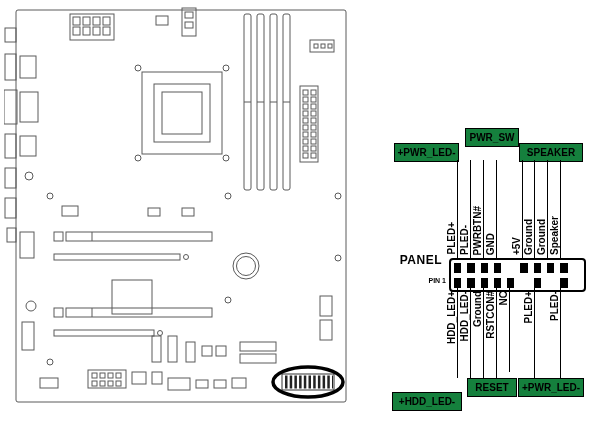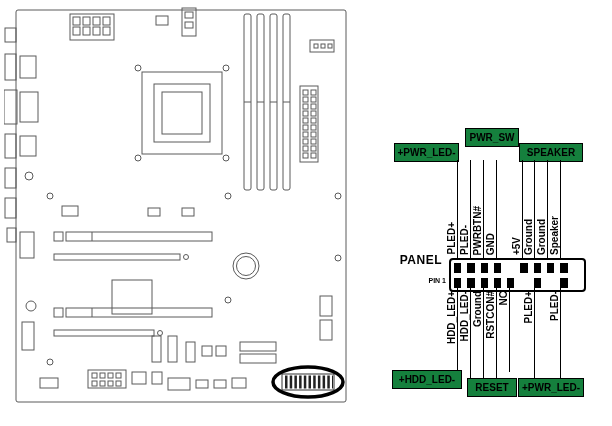--- a/index.html
+++ b/index.html
@@ -275,18 +275,18 @@
       </div>
     <div class="lblcol bottom" style="left:524px">
         <span class="vline"></span>
         <span class="vlabel">PLED+</span>
       </div>
     <div class="lblcol bottom" style="left:550px">
         <span class="vline"></span>
         <span class="vlabel">PLED-</span>
       </div>
 
-    <div class="cbox" style="left:392px;top:370px;width:68px">+HDD_LED-</div>
+    <div class="cbox" style="left:392px;top:392px;width:68px">+HDD_LED-</div>
     <div class="cbox" style="left:467px;top:378px;width:48px">RESET</div>
     <div class="cbox" style="left:518px;top:378px;width:64px">+PWR_LED-</div>
 
   </div>
 </div>
 
 </body></html>

